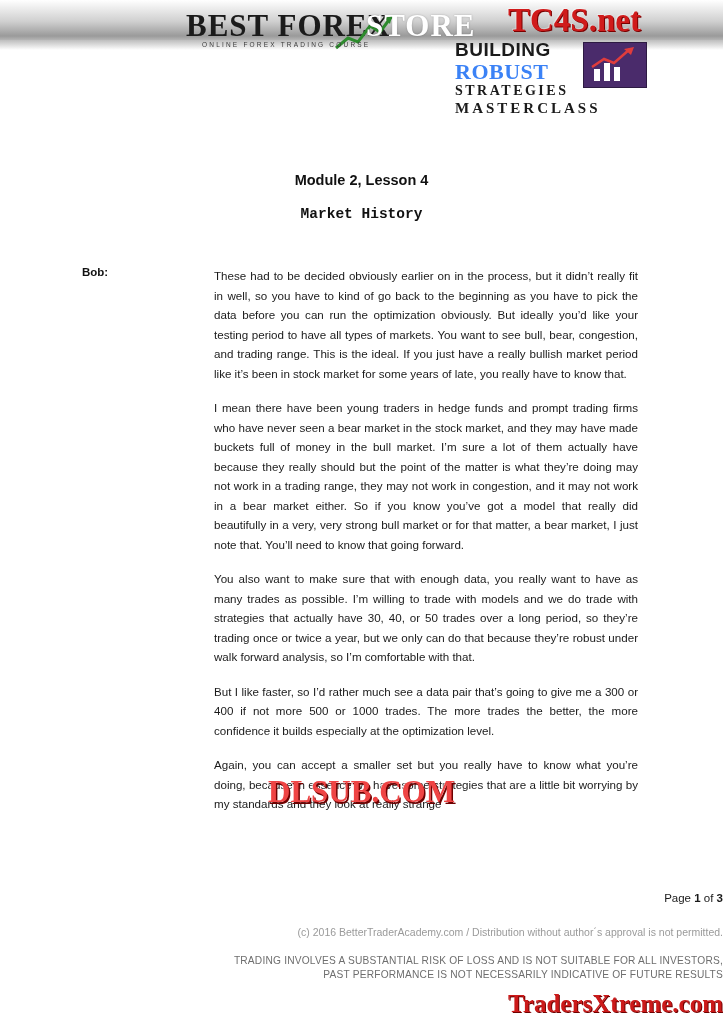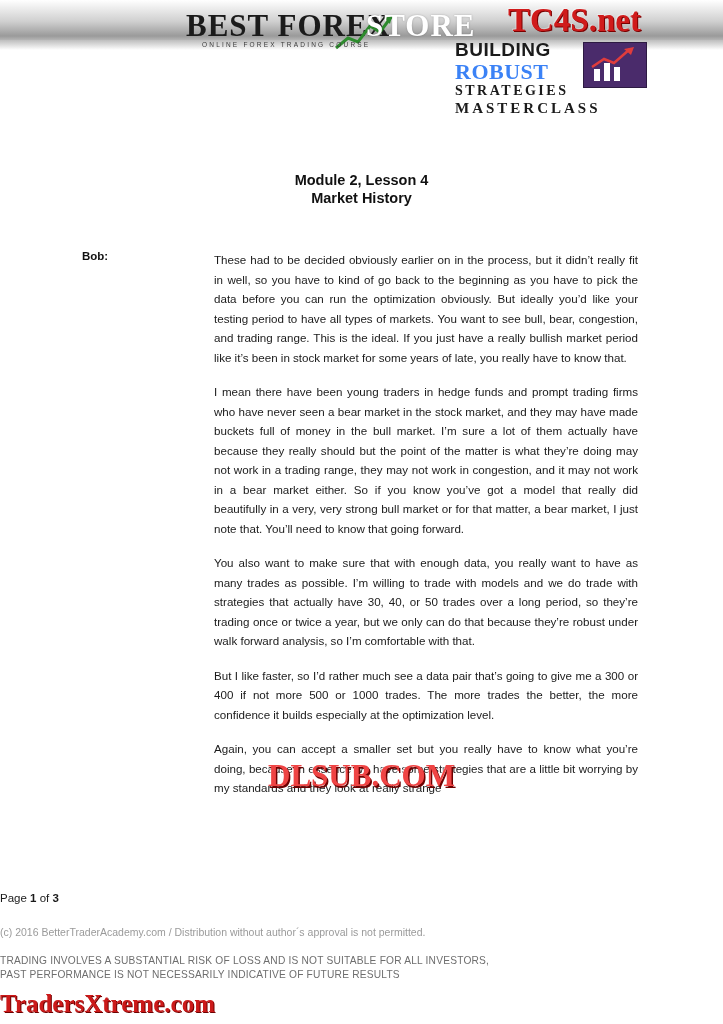--- a/index.html
+++ b/index.html
@@ -151,25 +151,26 @@
 
   
   .doc-title {
     margin-top: 44px;
     text-align: center;
     font-size: 14.5px;
     font-weight: bold;
     color: #111111;
   }
   .doc-subtitle {
-    margin-top: 2px;
+    margin-top: 18px;
     text-align: center;
     font-size: 14.5px;
     font-weight: bold;
     color: #111111;
+    font-family: Liberation Mono, monospace;
   }
 
   
   .content {
     position: relative;
     margin-top: 44px;
     padding: 0 82px 0 82px;
   }
   .speaker {
     position: absolute;
@@ -206,21 +207,21 @@
     text-shadow: 1.5px 1.5px 0 #6e0000, -1px -1px 0 rgba(255,255,255,0.5);
     pointer-events: none;
   }
 
   
   .footer {
     position: absolute;
     left: 0;
     bottom: 0;
     width: 723px;
-    text-align: left;
+    text-align: right;
   }
   .page-num {
     font-size: 11.5px;
     color: #1a1a1a;
     margin-bottom: 22px;
   }
   .page-num b { font-weight: bold; }
   .copyright {
     font-size: 10.5px;
     color: #9a9a9a;

